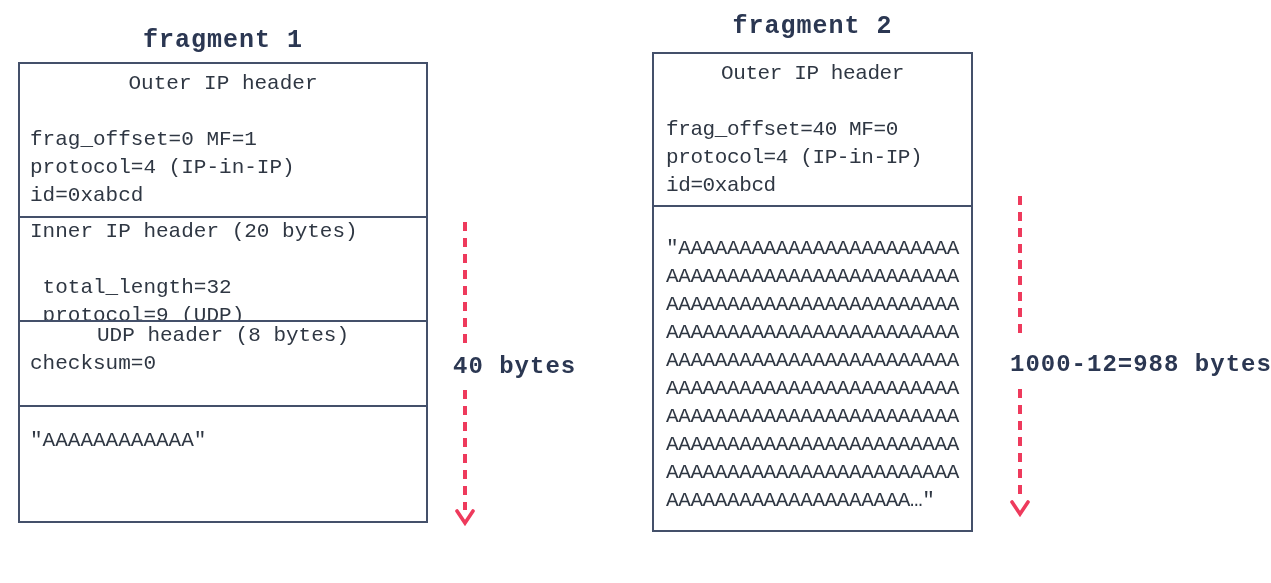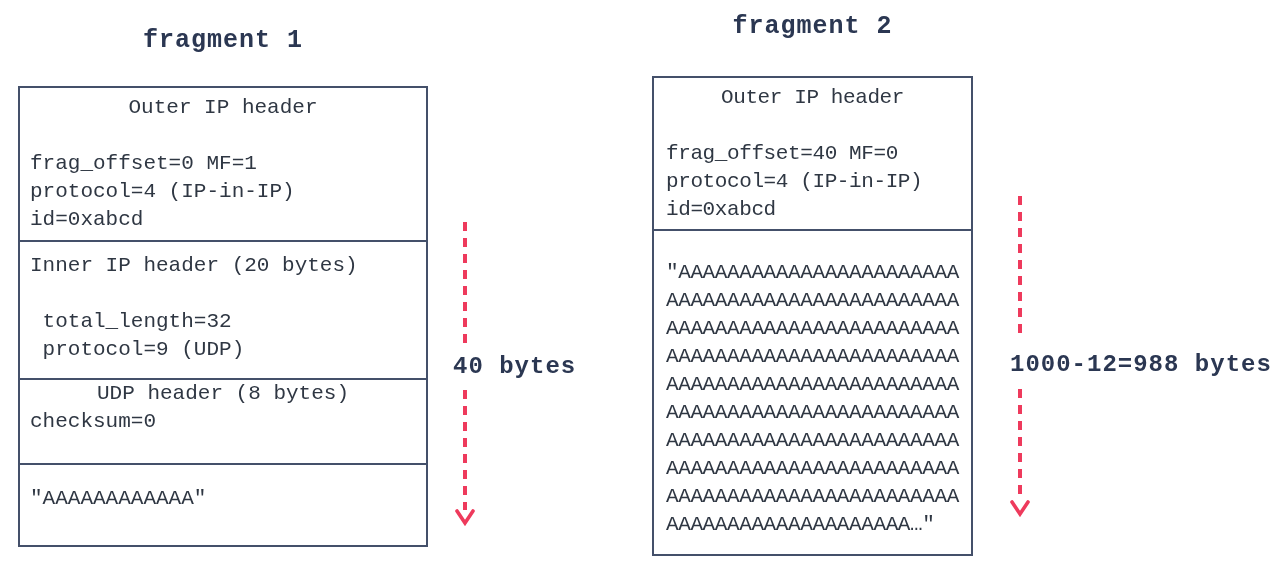--- a/index.html
+++ b/index.html
@@ -28,40 +28,39 @@
     white-space:pre;
   }
   .f0 .frag-title{left:18px;top:26px;width:410px;}
   .f1 .frag-title{left:652px;top:12px;width:321px;}
   .box{
     position:absolute;
     border:2px solid var(--border);
     display:flex;
     flex-direction:column;
     background:#fff;
-    margin-top:24px;
   }
   .f0 .box{left:18px;top:62px;width:410px;height:461px;}
   .f1 .box{left:652px;top:52px;width:321px;height:480px;}
   .section{
     border-bottom:2px solid var(--border);
     overflow:hidden;
   }
   .section:last-child{border-bottom:none;flex:1;}
   .line{
     min-height:28px;
     line-height:28px;
     font-size:21px;
     white-space:pre;
     padding-left:10px;
   }
   .line.center{text-align:center;padding-left:0;}
   
   .f0 .section:nth-child(1){height:154px;padding-top:6px;}
-  .f0 .section:nth-child(2){height:138px;padding-top:10px;}
+  .f0 .section:nth-child(2){height:104px;}
   .f0 .section:nth-child(3){height:85px;}
   .f0 .section:nth-child(4){padding-top:20px;}
   
   .f1 .section:nth-child(1){height:153px;padding-top:6px;}
   .f1 .section:nth-child(2){padding-top:28px;}
   .f1 .line{padding-left:12px;letter-spacing:-0.4px;}
   .f1 .line.center{padding-left:0;}
   
   .arrow{position:absolute;width:4px;}
   .arrow .dash{

